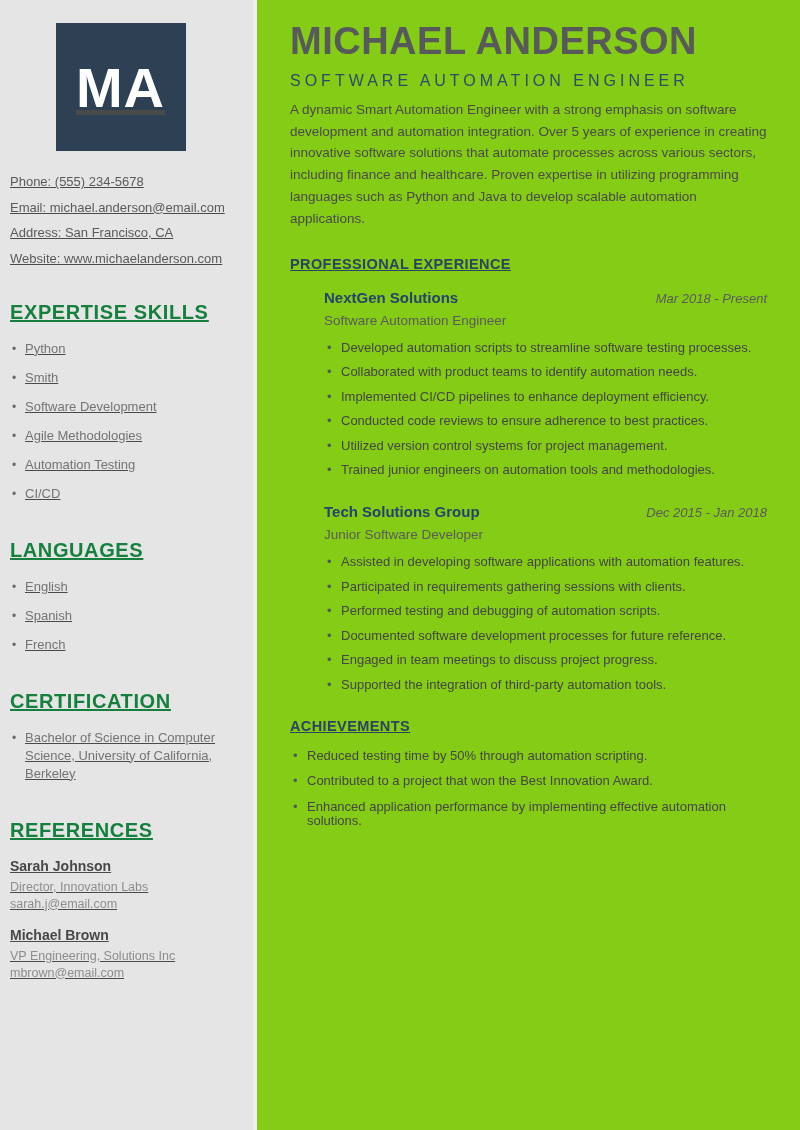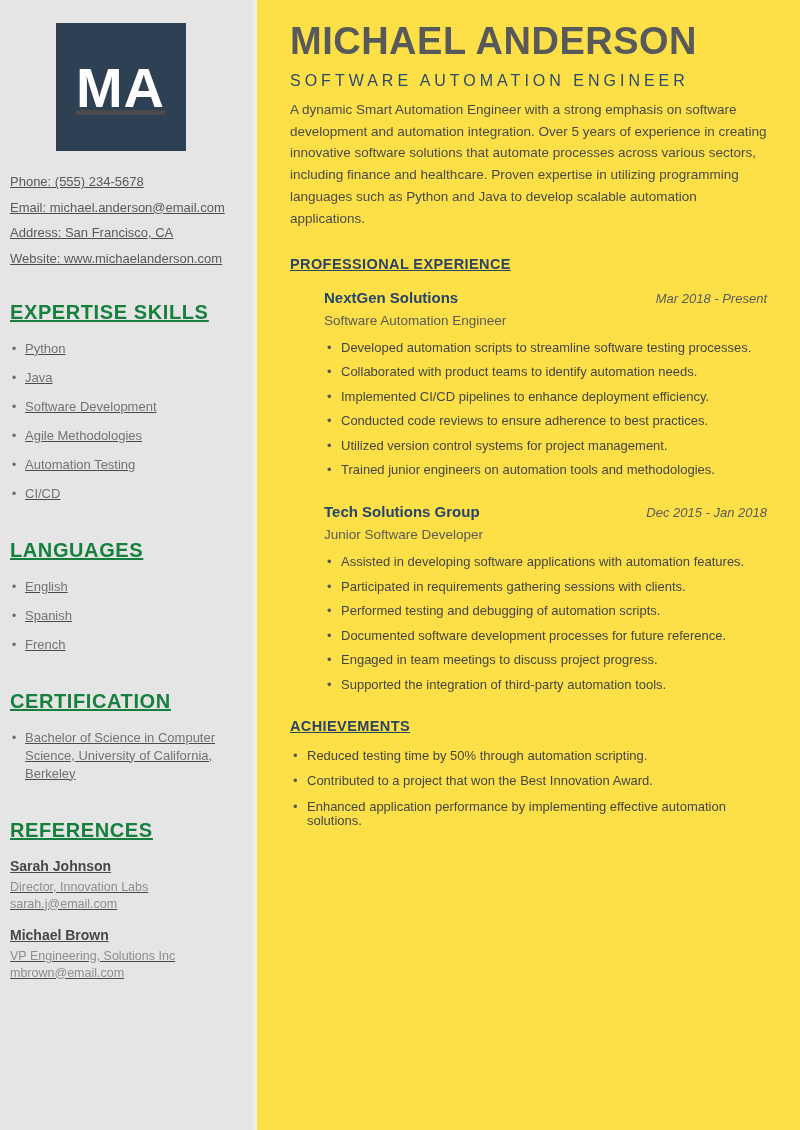--- a/index.html
+++ b/index.html
@@ -71,21 +71,21 @@
     font-size: 14px; font-weight: bold; color: #474747;
     margin-bottom: 5px;
   }
   .ref-role, .ref-email {
     font-size: 12.5px; color: #8d8d8d;
     line-height: 17px;
   }
   
   .main {
     flex: 1;
-    background: #fde047;
+    background: #84cc16;
     padding: 22px 33px 0 33px;
   }
   .name {
     font-size: 38px;
     font-weight: bold;
     color: #58595b;
     letter-spacing: 0.5px;
     line-height: 1.05;
   }
   .job-title {
@@ -163,21 +163,21 @@
       <div>Phone: (555) 234-5678</div>
       <div>Email: michael.anderson@email.com</div>
       <div>Address: San Francisco, CA</div>
       <div>Website: www.michaelanderson.com</div>
     </div>
 
     <section class="side-section">
       <div class="side-heading">EXPERTISE SKILLS</div>
       <ul class="side-list">
         <li>Python</li>
-        <li>Java</li>
+        <li>Smith</li>
         <li>Software Development</li>
         <li>Agile Methodologies</li>
         <li>Automation Testing</li>
         <li>CI/CD</li>
       </ul>
     </section>
 
     <section class="side-section">
       <div class="side-heading">LANGUAGES</div>
       <ul class="side-list">

